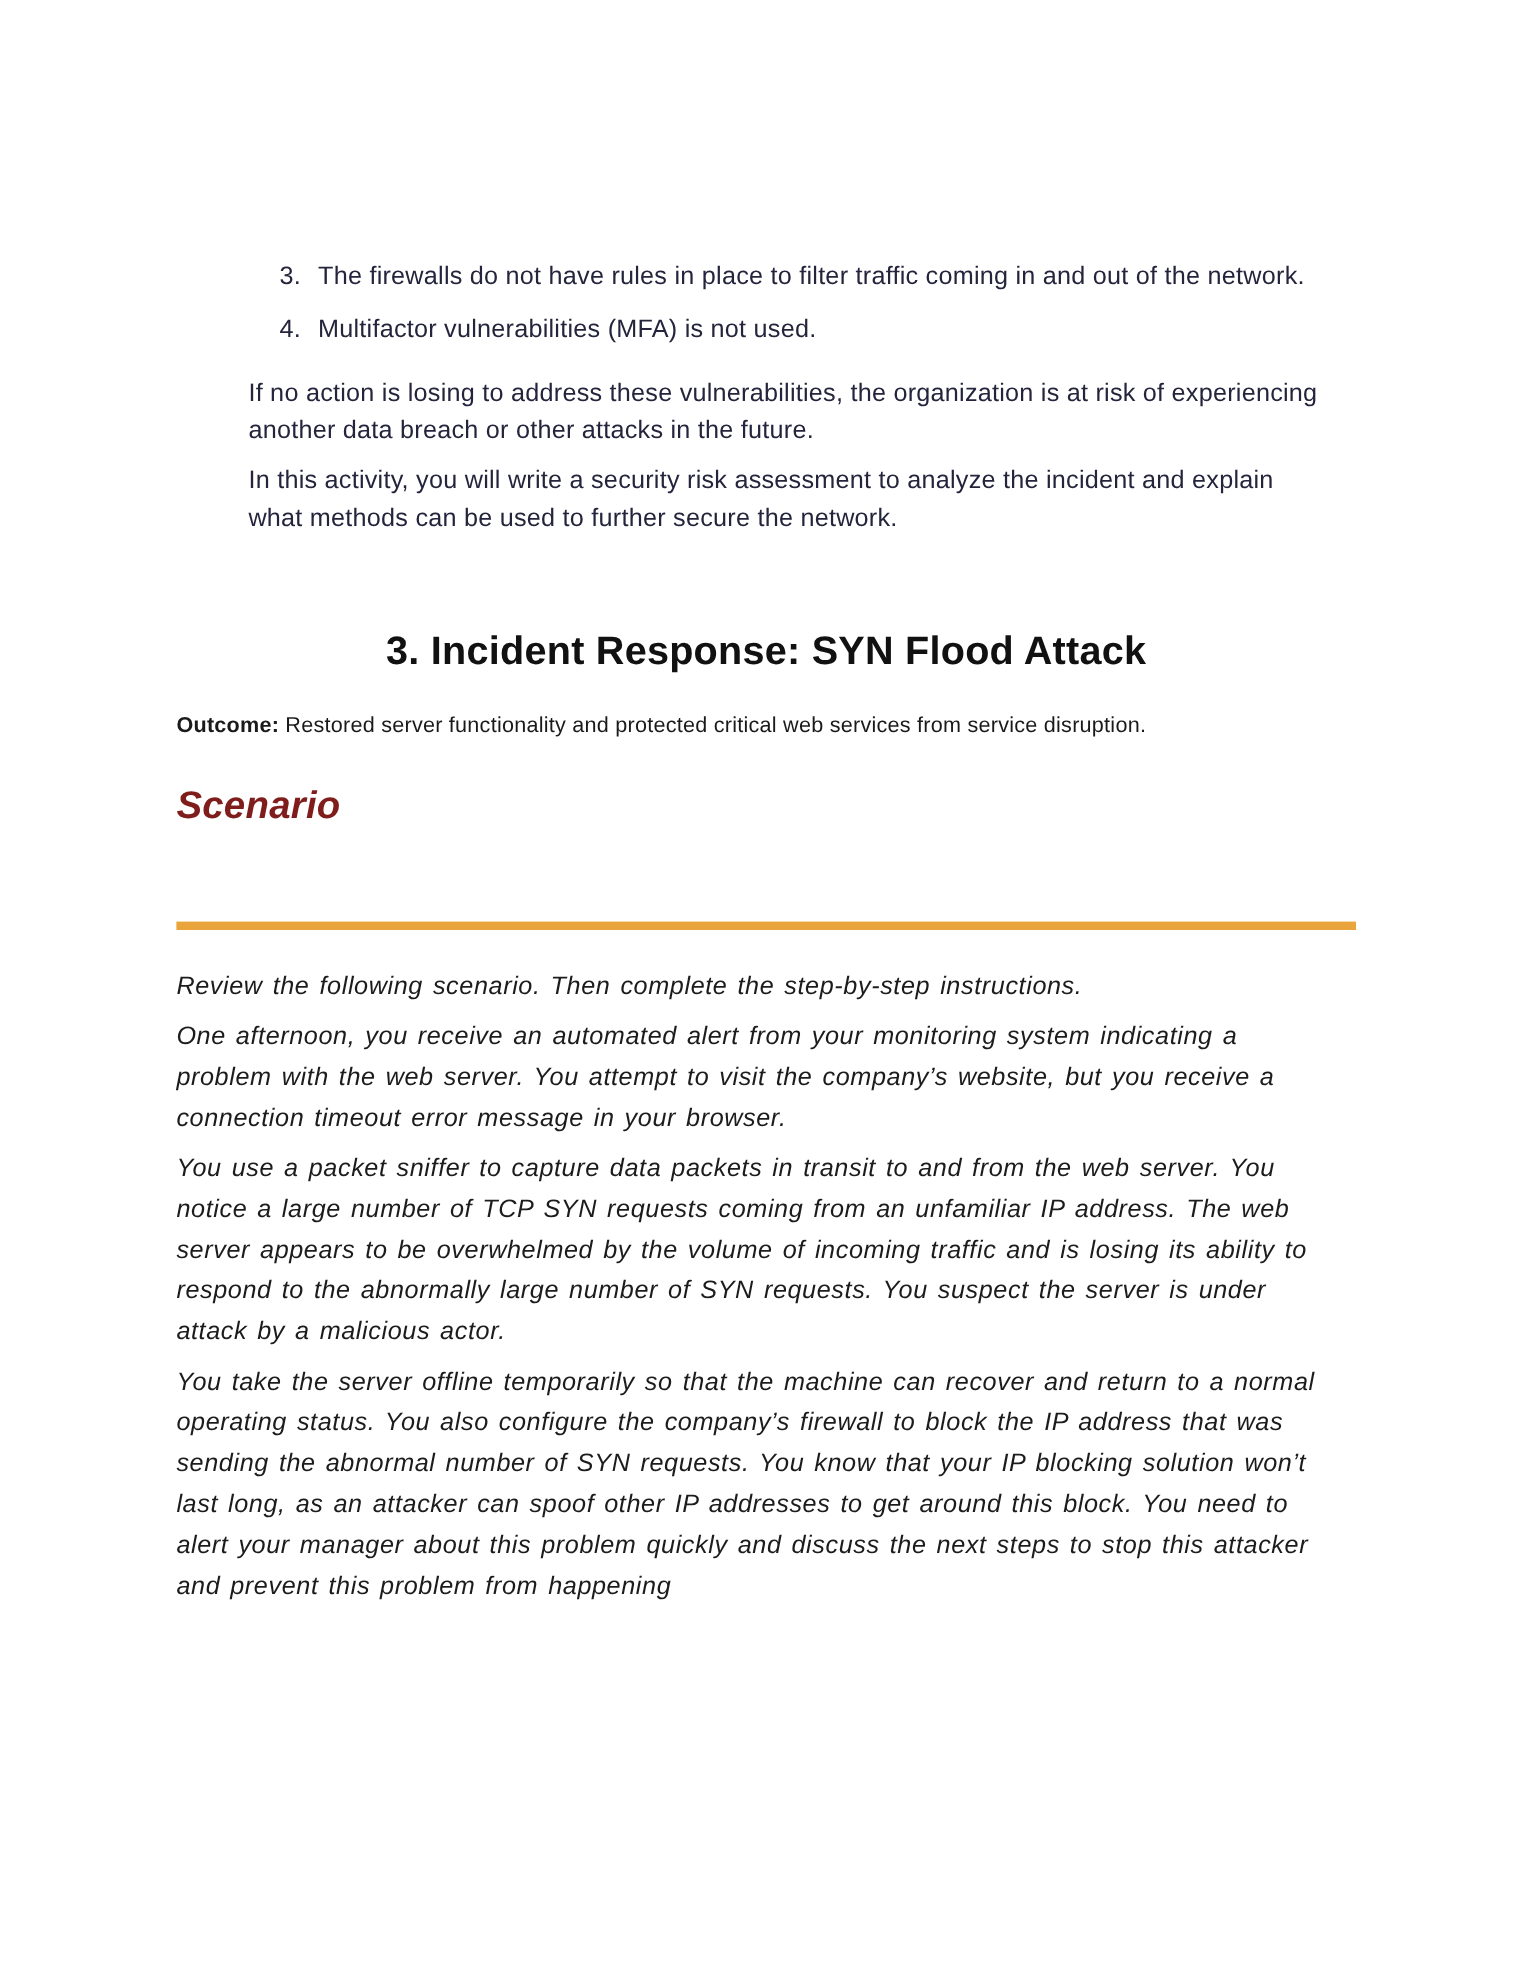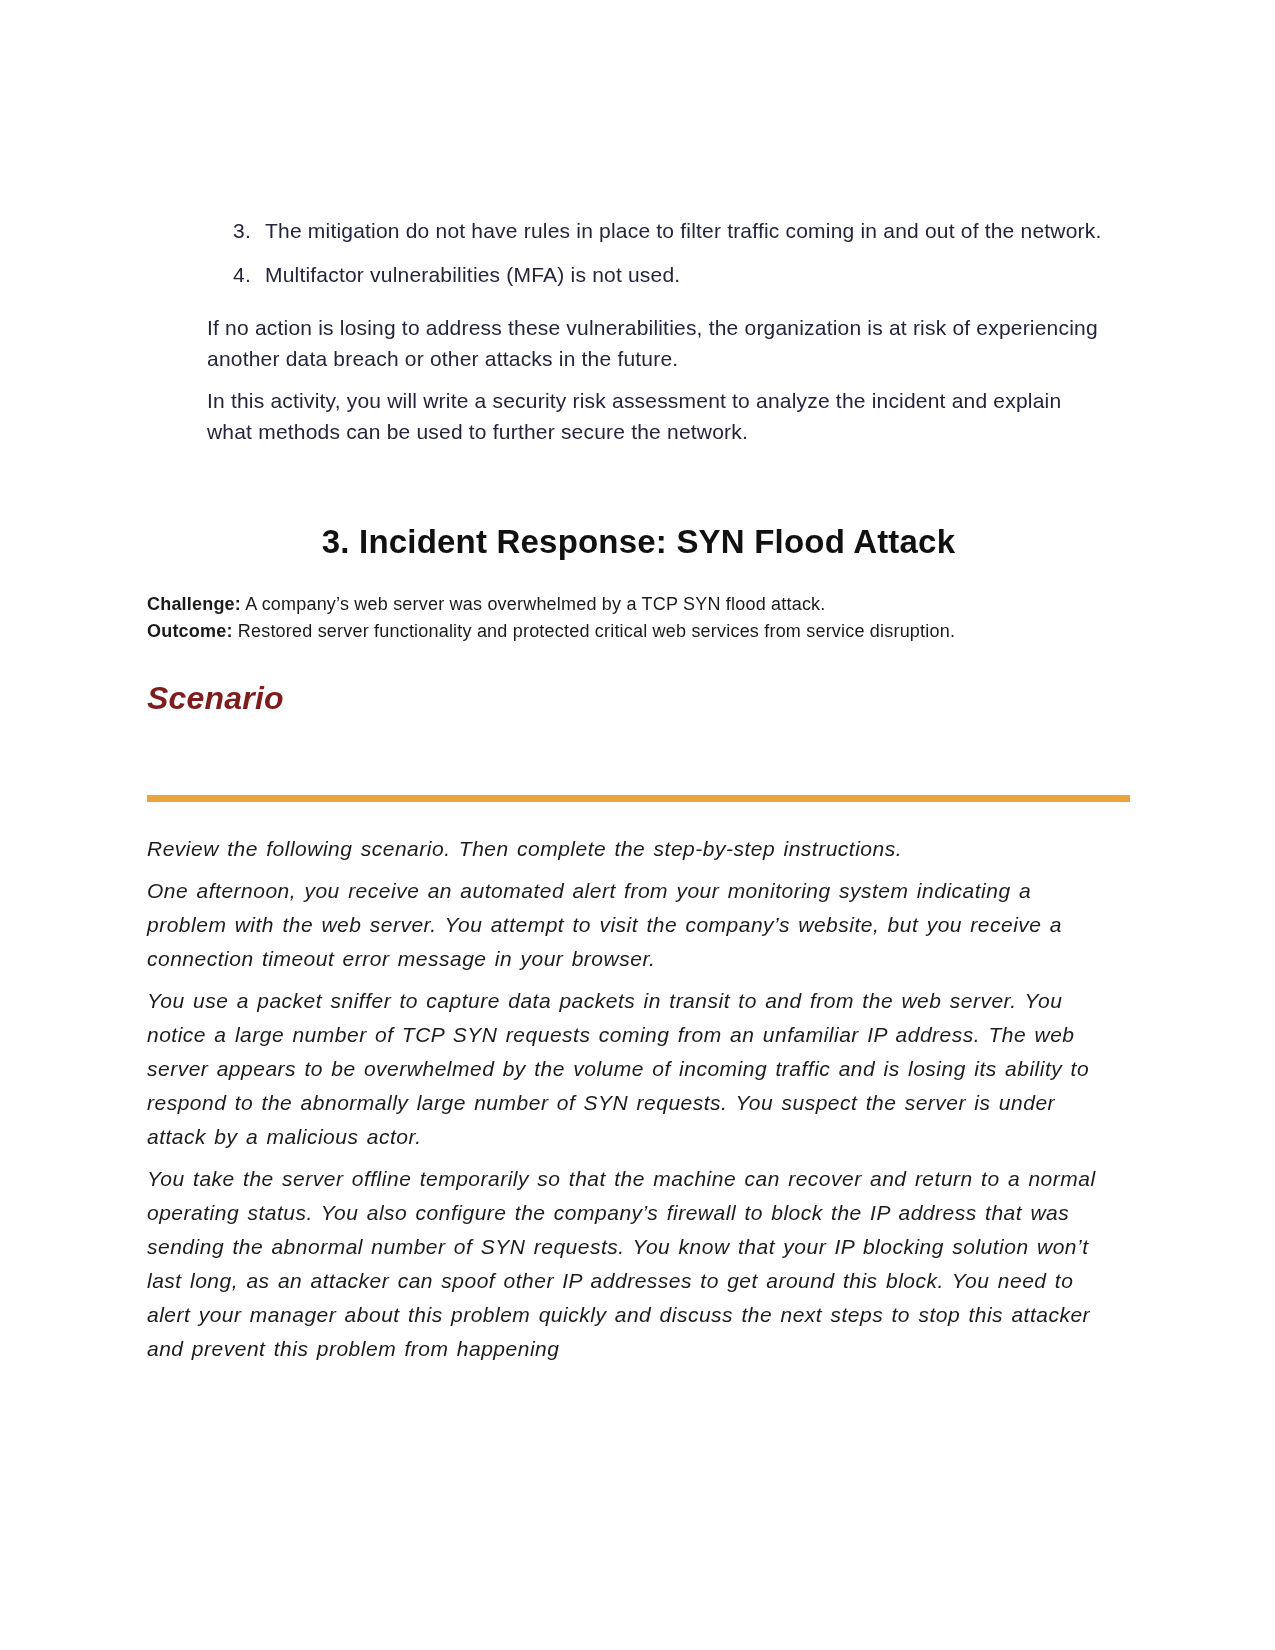--- a/index.html
+++ b/index.html
@@ -88,35 +88,34 @@
 </head>
 <body>
 
 <div class="page">
   <div class="content">
 
     <div class="intro-section">
       <ol class="vuln-list">
         <li>
           <span class="num">3.</span>
-          <span class="itext">The mitigation do not have rules in place to filter traffic coming in and out of the network.</span>
+          <span class="itext">The firewalls do not have rules in place to filter traffic coming in and out of the network.</span>
         </li>
         <li>
           <span class="num">4.</span>
           <span class="itext">Multifactor vulnerabilities (MFA) is not used.</span>
         </li>
       </ol>
       <p class="intro-para">If no action is losing to address these vulnerabilities, the organization is at risk of experiencing another data breach or other attacks in the future.</p>
       <p class="intro-para">In this activity, you will write a security risk assessment to analyze the incident and explain what methods can be used to further secure the network.</p>
     </div>
 
     <h1 class="incident-heading">3. Incident Response: SYN Flood Attack</h1>
 
     <div class="incident-summary">
-      <p><span class="lbl">Challenge:</span><span> A company’s web server was overwhelmed by a TCP SYN flood attack.</span></p>
       <p><span class="lbl">Outcome:</span><span> Restored server functionality and protected critical web services from service disruption.</span></p>
     </div>
 
     <h2 class="scenario-heading">Scenario</h2>
     <div class="section-divider"></div>
 
     <div class="scenario-body">
       <p class="scenario-intro">Review the following scenario. Then complete the step-by-step instructions.</p>
       <p class="scenario-para">One afternoon, you receive an automated alert from your monitoring system indicating a problem with the web server. You attempt to visit the company’s website, but you receive a connection timeout error message in your browser.</p>
       <p class="scenario-para">You use a packet sniffer to capture data packets in transit to and from the web server. You notice a large number of TCP SYN requests coming from an unfamiliar IP address. The web server appears to be overwhelmed by the volume of incoming traffic and is losing its ability to respond to the abnormally large number of SYN requests. You suspect the server is under attack by a malicious actor.</p>

